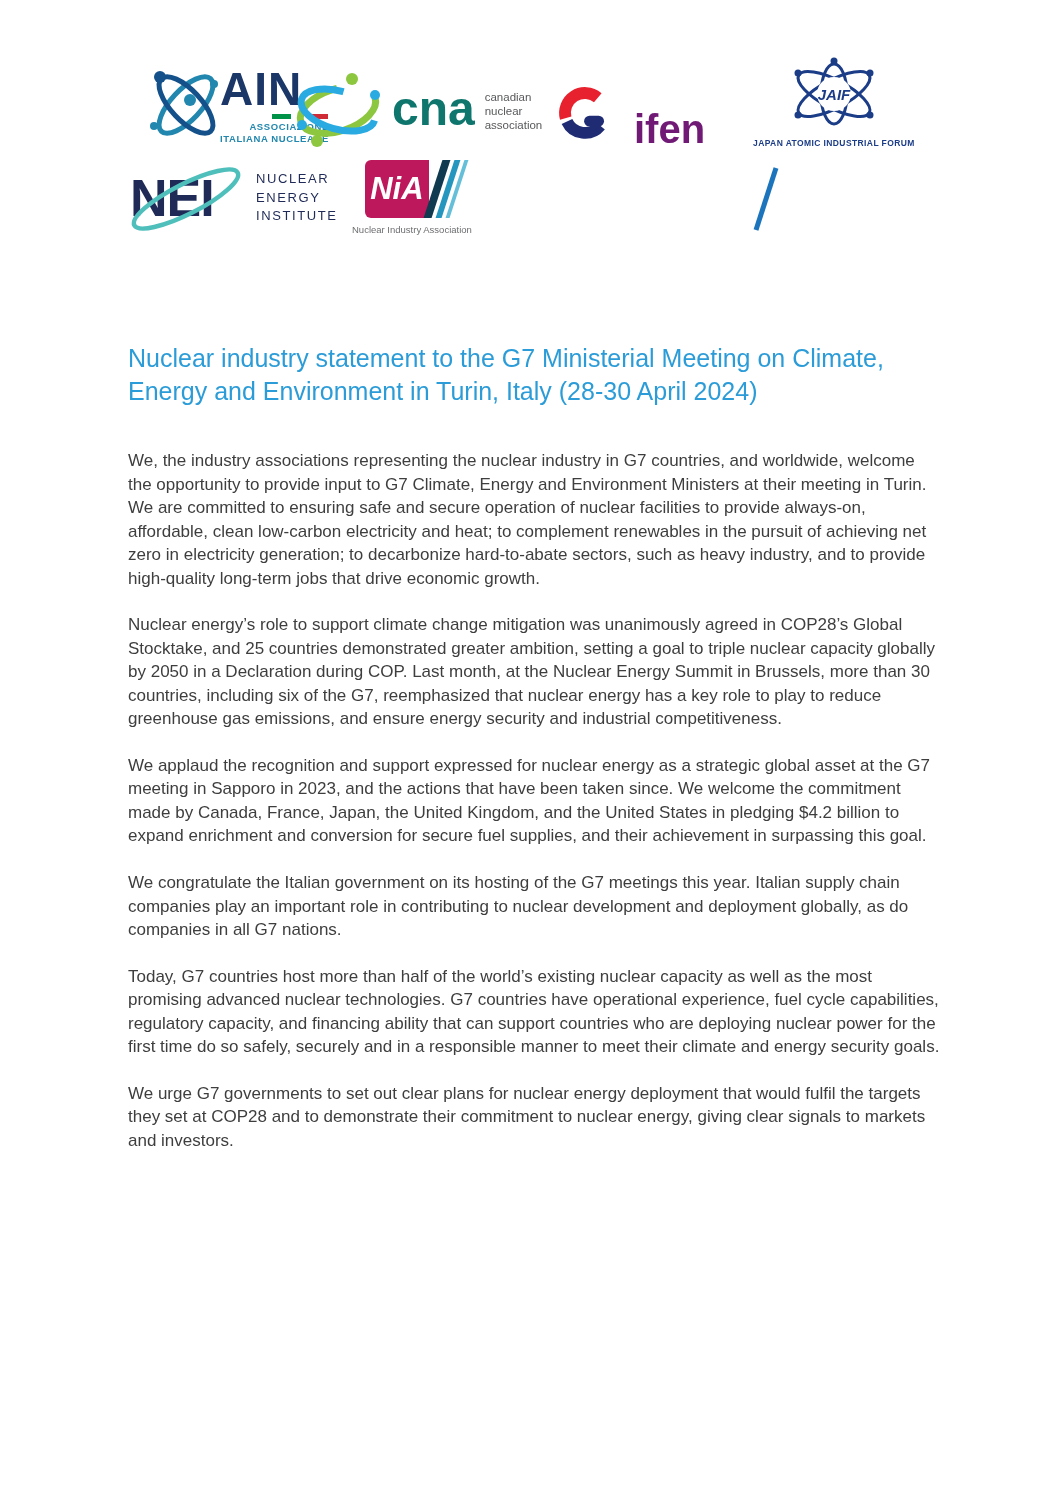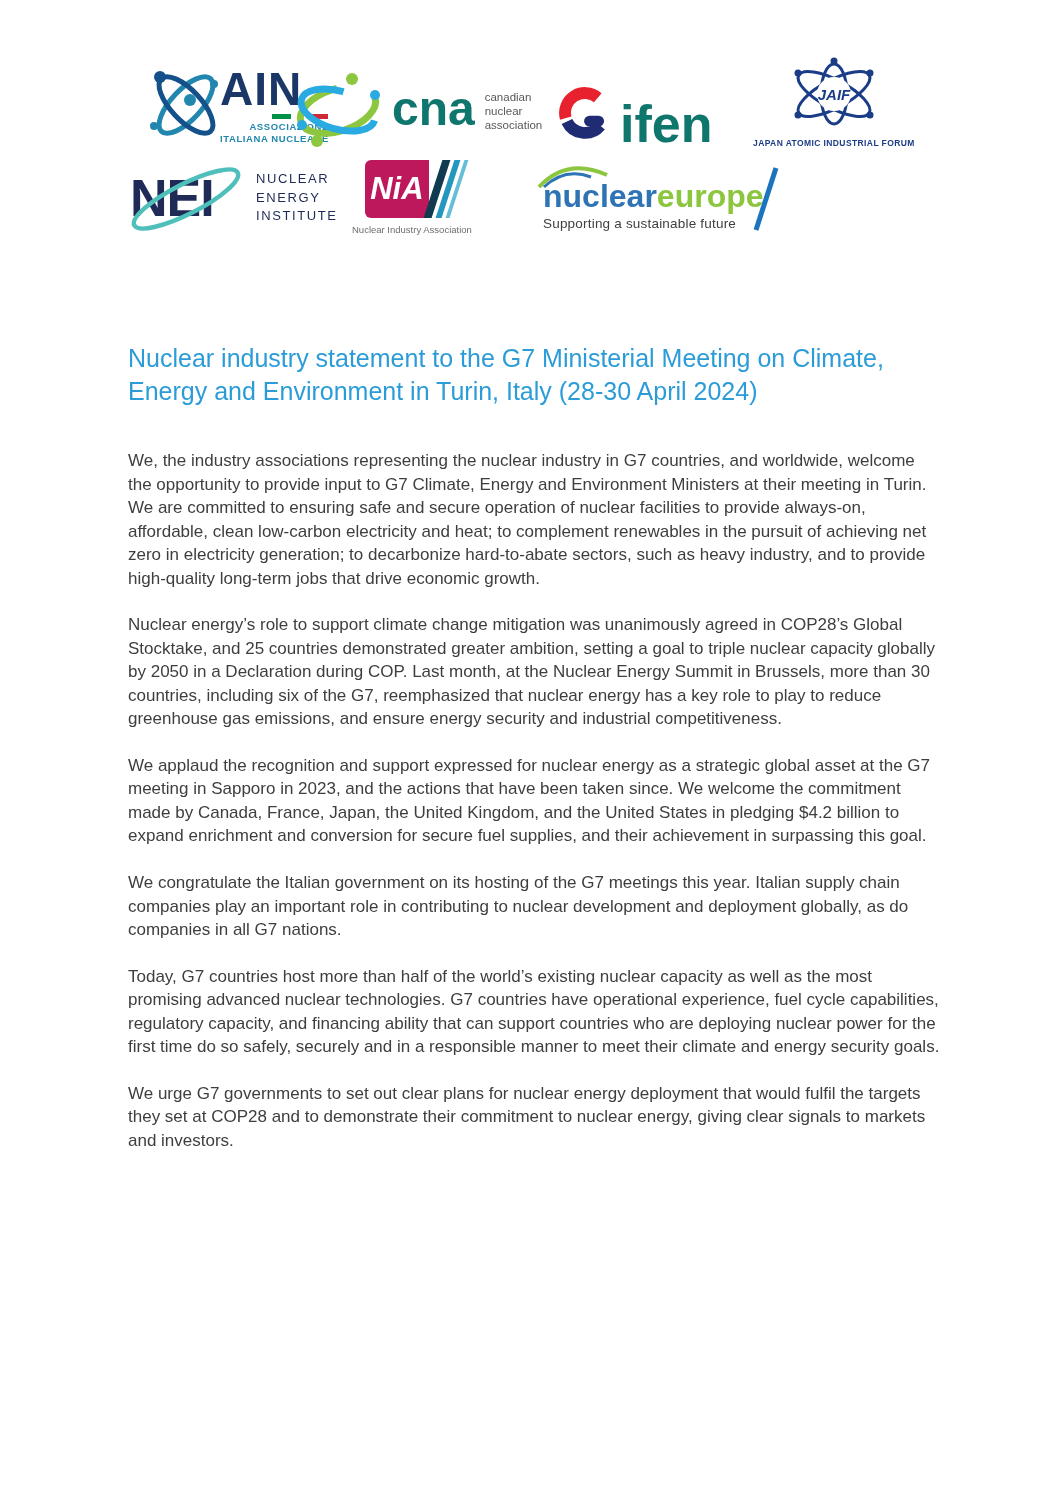--- a/index.html
+++ b/index.html
@@ -19,21 +19,21 @@
   .ain-acronym{font-size:46px;font-weight:bold;color:#1b3768;line-height:.9;letter-spacing:1px;}
   .ain-flag{display:flex;height:5px;width:56px;margin:3px 0 2px 52px;}
   .ain-flag span{flex:1;}
   .ain-sub{font-size:9.5px;font-weight:bold;color:#2187ae;letter-spacing:.6px;text-align:right;line-height:1.25;}
   
   .logo-cna{left:290px;top:70px;}
   .cna-acronym{font-size:48px;font-weight:600;color:#0f766e;line-height:.8;margin:0 10px 6px 6px;}
   .cna-sub{font-size:11.5px;color:#58595b;line-height:1.2;}
   
   .logo-gifen{left:556px;top:84px;align-items:flex-end;}
-  .gifen-text{font-size:52px;font-weight:bold;color:#0f766e;line-height:.85;margin-left:6px;}
+  .gifen-text{font-size:40px;font-weight:bold;color:#701a75;line-height:.85;margin-left:20px;}
   
   .logo-jaif{left:753px;top:56px;flex-direction:column;align-items:center;}
   .jaif-sub{font-size:8.5px;font-weight:bold;color:#1b3c87;letter-spacing:.4px;margin-top:2px;white-space:nowrap;}
   
   .logo-nei{left:130px;top:162px;}
   .nei-mark{position:relative;width:120px;height:72px;}
   .nei-acronym{font-size:52px;font-weight:bold;color:#1f2a56;line-height:72px;letter-spacing:-1px;}
   .nei-ellipse{position:absolute;left:-6px;top:-6px;pointer-events:none;}
   .nei-sub{font-size:13px;color:#1f2a56;letter-spacing:1.6px;line-height:1.45;margin-left:6px;}
   
@@ -171,32 +171,20 @@
   <div class="logo logo-nia">
     <span class="nia-badge">
       <span class="nia-box">NiA</span>
       <span class="nia-stripe nia-s2"></span>
       <span class="nia-stripe nia-s3"></span>
       <span class="nia-stripe nia-s4"></span>
     </span>
     <span class="nia-sub">Nuclear Industry Association</span>
   </div>
 
-  <div class="logo logo-ne">
-    <span class="ne-wordrow">
-      <span class="ne-arcs">
-        <svg width="78" height="24" viewBox="0 0 78 24">
-          <path d="M2 22 Q 30 -8 70 10" stroke="#8cc63e" stroke-width="4" fill="none"></path>
-          <path d="M7 22 Q 28 2 54 12" stroke="#2e74b5" stroke-width="3" fill="none"></path>
-        </svg>
-      </span>
-      <span class="ne-word1">nuclear</span><span class="ne-word2">europe</span>
-    </span>
-    <span class="ne-tag">Supporting a sustainable future</span>
-  </div>
 
   <div class="logo logo-wna">
     <span>
       <svg width="26" height="66" viewBox="0 0 26 66">
         <line x1="23" y1="2" x2="3" y2="64" stroke="#1c75bc" stroke-width="5"></line>
       </svg>
     </span>
   </div>
 
   <div class="doc-title">

